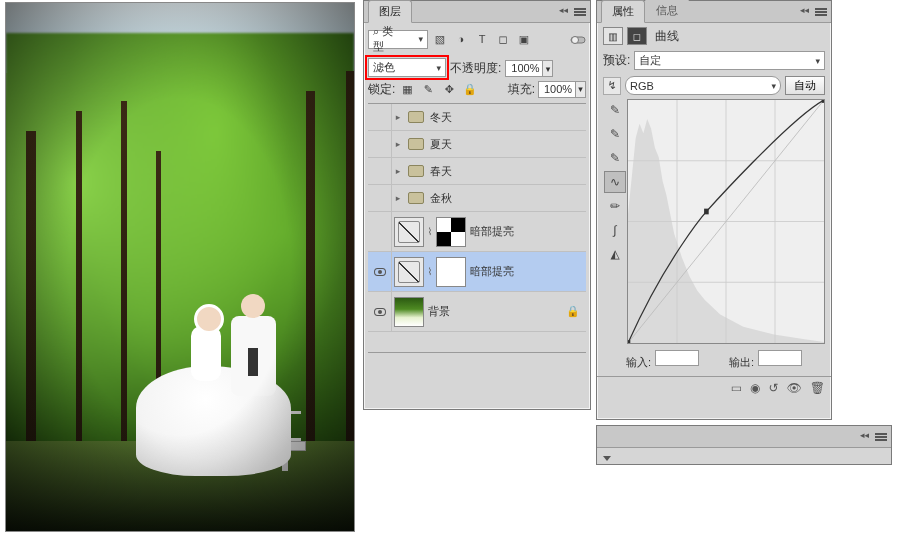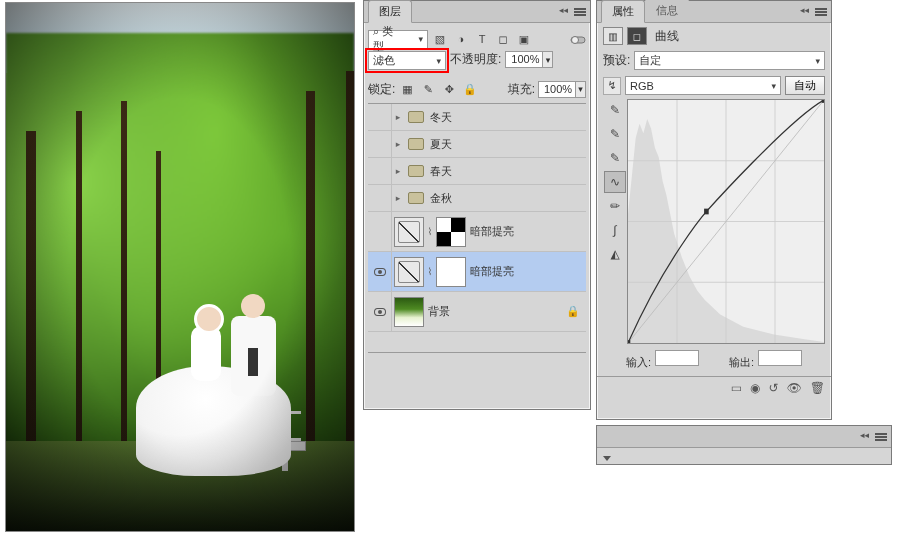--- a/index.html
+++ b/index.html
@@ -77,21 +77,21 @@
     height:19px;
     gap:25px;
   }
   .dropdown .arr { font-size:9px; color:#444; }
   .filter-kind { width:60px; }
   .sw { position:relative; top:2px;}
   .icon-btn { width:18px; height:18px; display:inline-flex;align-items:center;justify-content:center;
     border:1px solid transparent; color:#444; font-size:11px;}
   .icon-btn.boxed{border:1px solid #aaa;background:#e8e8e8;}
   .label { font-size:12px; color:#333; }
-  .blend-row { height:26px; display:flex; align-items:flex-start; gap:4px;}
+  .blend-row { height:26px; display:flex; align-items:flex-end; gap:4px;}
   .blend-dd { width:78px; height:19px; }
   .red-box { outline: 2px solid #ff0000; outline-offset:1px;}
   .pct { width:48px; display:flex; align-items:center;}
   .pct .val{ width:52px; background:#fff;border:1px solid #999; text-align:right;padding:1px 3px;font-size:11px;height:17px;}
   .pct .arr{ width:14px;height:17px;border:1px solid #999;border-left:none;background:#e8e8e8;display:flex;align-items:center;justify-content:center;font-size:9px;}
   .lock-row { display:flex; align-items:center; gap:3px; height:24px;}
   .layer-list { border-top:1px solid #9a9a9a; border-bottom:1px solid #9a9a9a; margin-top:2px;height:250px; background:#d6d6d6;}
   .layer-item { height:27px; display:flex; align-items:center; border-bottom:1px solid #c0c0c0; padding:0;}
   .layer-item.tall{height:40px;}
   .layer-item.selected{ background:#b4ccf0; }
@@ -113,21 +113,21 @@
   .lock-ico{margin-left:auto;margin-right:6px;color:#666;font-size:11px;}
 
   
   #props-panel { left:596px; top:0; width:236px; height:420px;}
   .prop-icons { display:flex; gap:4px; padding:4px 6px;}
   .prop-icons .pic{width:20px;height:18px;border:1px solid #888;background:#e4e4e4;display:flex;align-items:center;justify-content:center;font-size:10px;}
   .prop-icons .pic.dark{background:#444;color:#ddd;}
   .preset-row{display:flex;align-items:center;gap:4px;padding:2px 6px;}
   .preset-dd{flex:1;height:19px;}
   .channel-row{display:flex;align-items:center;gap:4px;padding:4px 6px;}
-  .channel-dd{flex:1;height:19px;}
+  .channel-dd{flex:1;height:19px;border-radius:9px;}
   .auto-btn{height:19px;padding:0 8px;border:1px solid #888;background:linear-gradient(#fdfdfd,#e2e2e2);font-size:11px;}
   .curve-wrap{display:flex;padding:0 6px 0 6px;}
   .tool-col{width:24px;display:flex;flex-direction:column;gap:2px;align-items:center;}
   .tool-col .tbtn{width:22px;height:22px;border:1px solid transparent;display:flex;align-items:center;justify-content:center;color:#444;font-size:12px;}
   .tool-col .tbtn.active{background:#bfbfbf;border-color:#888;}
   .curve-box{flex:1;height:245px;border:1px solid #888;background:#efefef;position:relative;}
   .grid line{stroke:#ccc;stroke-width:1;}
   .diag{stroke:#bbb;stroke-width:1;}
   .curve-path{stroke:#333;stroke-width:1.5;fill:none;}
   .hist{fill:#dadada;}

